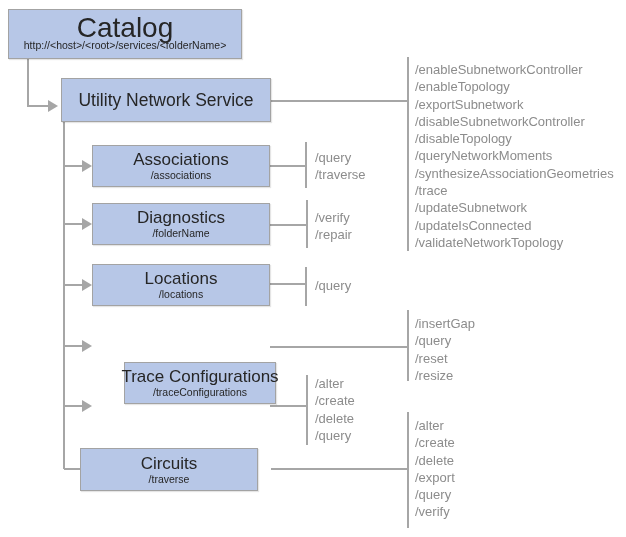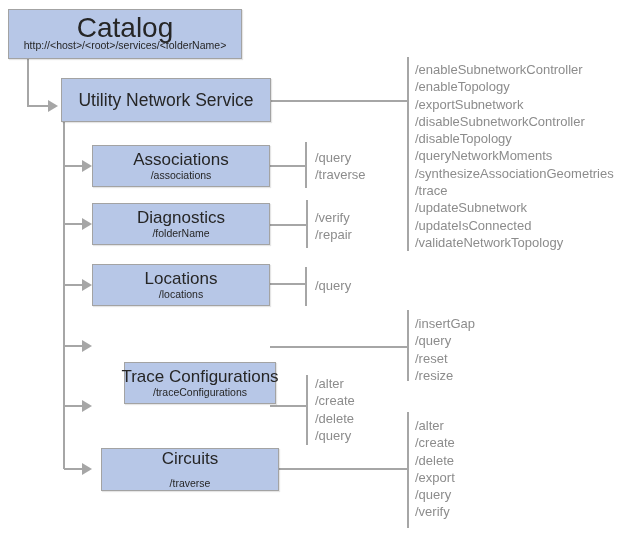--- a/index.html
+++ b/index.html
@@ -43,21 +43,21 @@
   #box-catalog{left:8px;top:9px;width:234px;height:50px;}
   #box-catalog .title{font-size:28px;line-height:23px;}
   #box-service{left:61px;top:78px;width:210px;height:44px;}
   #box-service .title{font-size:17.5px;}
   #box-service .subtitle{font-size:11px;}
   #box-associations{left:92px;top:145px;width:178px;height:42px;}
   #box-diagnostics{left:92px;top:203px;width:178px;height:42px;}
   #box-locations{left:92px;top:264px;width:178px;height:42px;align-items:center;}
   #box-unitIdentifiers{left:92px;top:325px;width:178px;height:42px;}
   #box-traceConfigurations{left:92px;top:362px;width:152px;height:42px;margin-left:32px;}
-  #box-circuits{left:101px;top:448px;width:178px;height:43px;justify-content:space-between;}
+  #box-circuits{left:80px;top:448px;width:178px;height:43px;}
 
   .ops{
     position:absolute;
     color:var(--ops);
     font-size:13px;line-height:17.3px;
     white-space:pre-line;
   }
   #ops-service{left:415px;top:61px;}
   #ops-associations{left:315px;top:149px;}
   #ops-diagnostics{left:315px;top:209px;}

